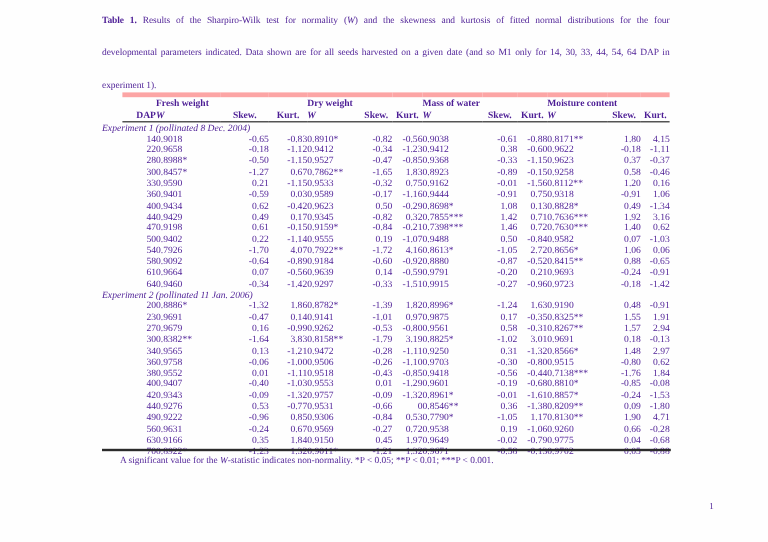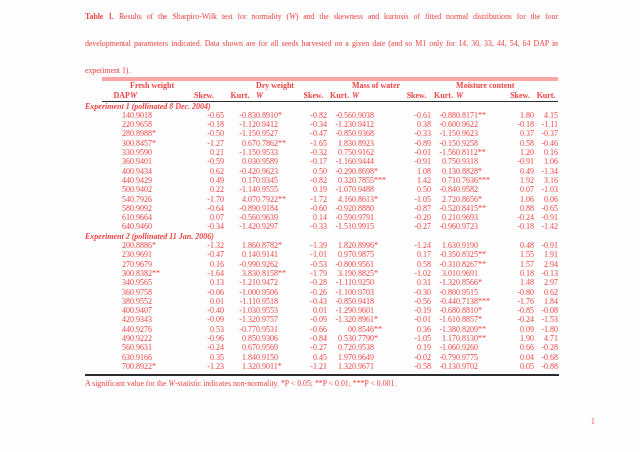--- a/index.html
+++ b/index.html
@@ -6,21 +6,21 @@
     margin: 0;
     padding: 0;
     background: #ffffff;
   }
   .page {
     position: relative;
     width: 640px;
     height: 452px;
     background: #fefefe;
     font-family: "Liberation Serif", "DejaVu Serif", serif;
-    color: #ef4444;
+    color: #4c1d95;
     overflow: hidden;
   }
   
   .caption {
     position: absolute;
     left: 85px;
     top: 3px;
     width: 473px;
     font-size: 7.9px;
     line-height: 27px;
@@ -66,36 +66,36 @@
     border-bottom: 1px solid #2b2b2b;
     line-height: 10px;
   }
   .th-dap { text-align: right; padding-right: 3px; }
   .th-w   { text-align: left; font-style: italic; padding-left: 2px; }
   .th-skew, .th-kurt { text-align: center; padding-right: 2px; }
   td.c-dap { font-weight: bold; text-align: right; padding-right: 5px; }
   td.c-w   { text-align: left; padding-left: 2px; }
   td.c-num { text-align: right; padding-right: 2px; }
   tr.sectionrow td {
-    font-weight: bold;
+    font-weight: normal;
     font-style: italic;
     text-indent: -17px;
   }
   
   .botrule {
     position: absolute;
     left: 85px;
     top: 374px;
     width: 474px;
     height: 2px;
     background: #2b2b2b;
   }
   .footnote {
     position: absolute;
-    left: 85px;
+    left: 100px;
     top: 378px;
     width: 480px;
     font-size: 7.8px;
     line-height: 11px;
   }
   .pageno {
     position: absolute;
     left: 591px;
     top: 417px;
     font-size: 7.5px;
@@ -270,20 +270,35 @@
           <td class="c-num">-0.82</td>
           <td class="c-num">0.32</td>
           <td class="c-w">0.7855***</td>
           <td class="c-num">1.42</td>
           <td class="c-num">0.71</td>
           <td class="c-w">0.7636***</td>
           <td class="c-num">1.92</td>
           <td class="c-num">3.16</td>
         </tr>
         <tr>
+          <td class="c-dap">47</td>
+          <td class="c-w">0.9198</td>
+          <td class="c-num">0.61</td>
+          <td class="c-num">-0.15</td>
+          <td class="c-w">0.9159*</td>
+          <td class="c-num">-0.84</td>
+          <td class="c-num">-0.21</td>
+          <td class="c-w">0.7398***</td>
+          <td class="c-num">1.46</td>
+          <td class="c-num">0.72</td>
+          <td class="c-w">0.7630***</td>
+          <td class="c-num">1.40</td>
+          <td class="c-num">0.62</td>
+        </tr>
+        <tr>
           <td class="c-dap">50</td>
           <td class="c-w">0.9402</td>
           <td class="c-num">0.22</td>
           <td class="c-num">-1.14</td>
           <td class="c-w">0.9555</td>
           <td class="c-num">0.19</td>
           <td class="c-num">-1.07</td>
           <td class="c-w">0.9488</td>
           <td class="c-num">0.50</td>
           <td class="c-num">-0.84</td>

